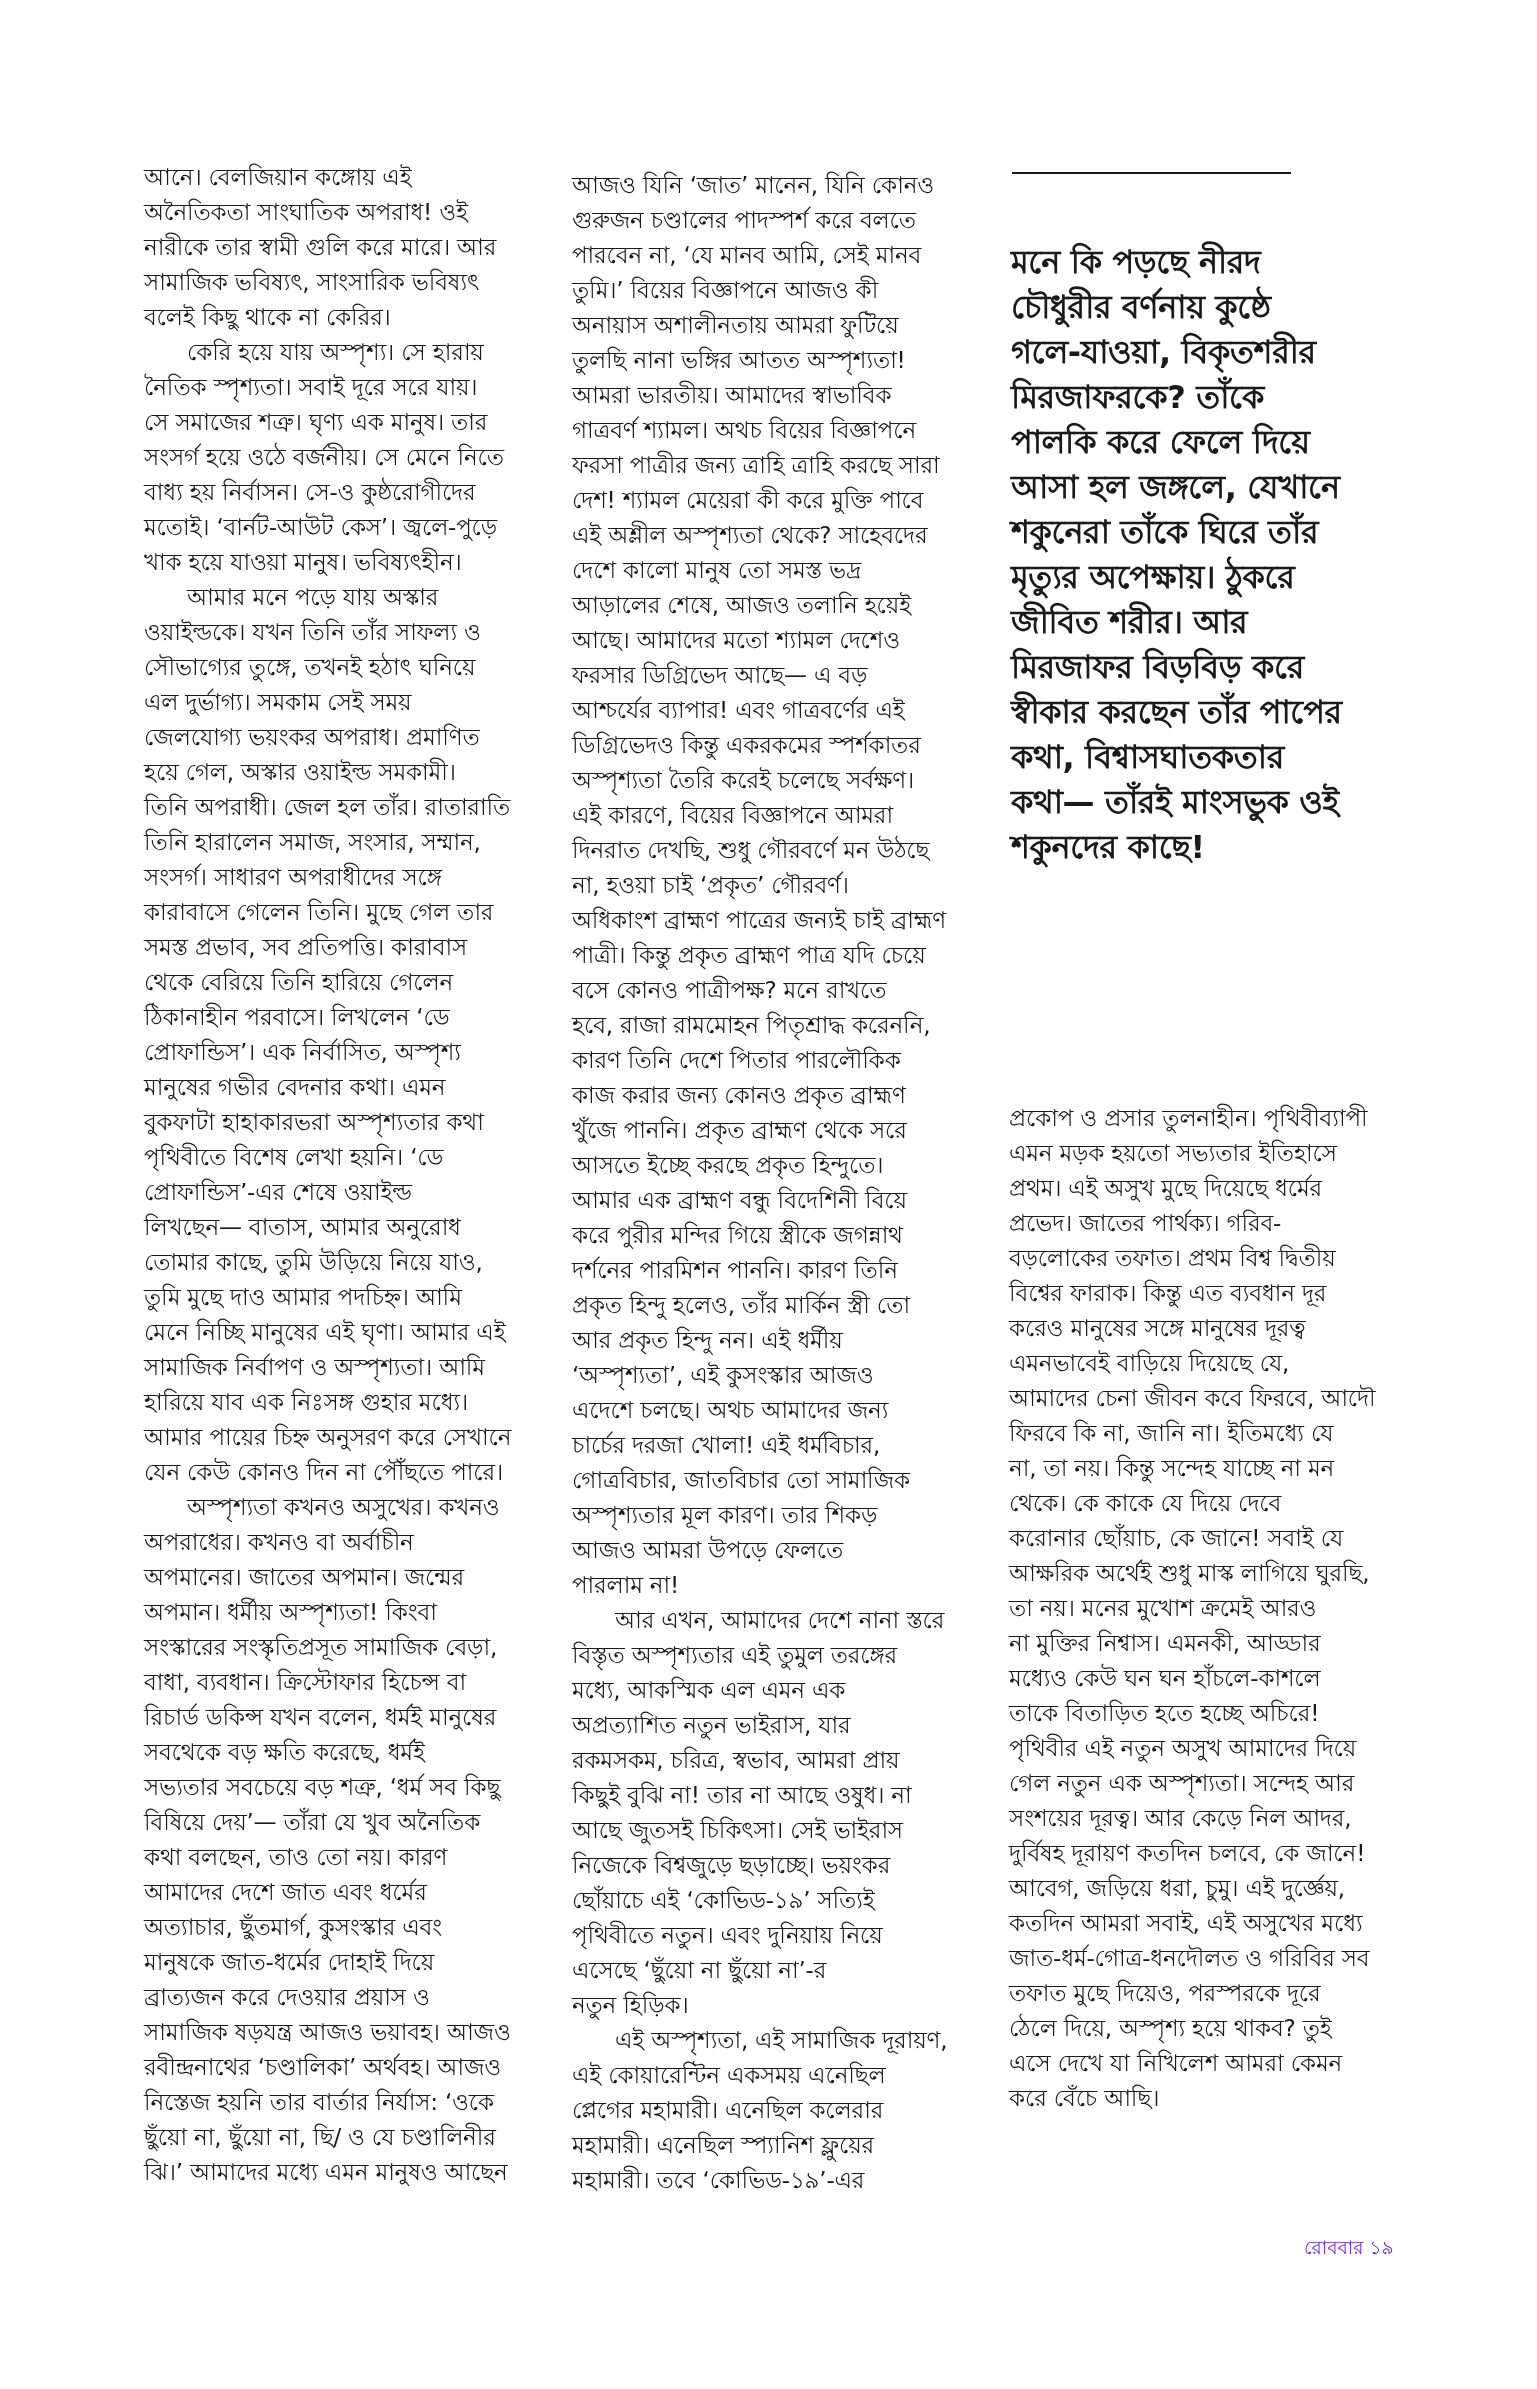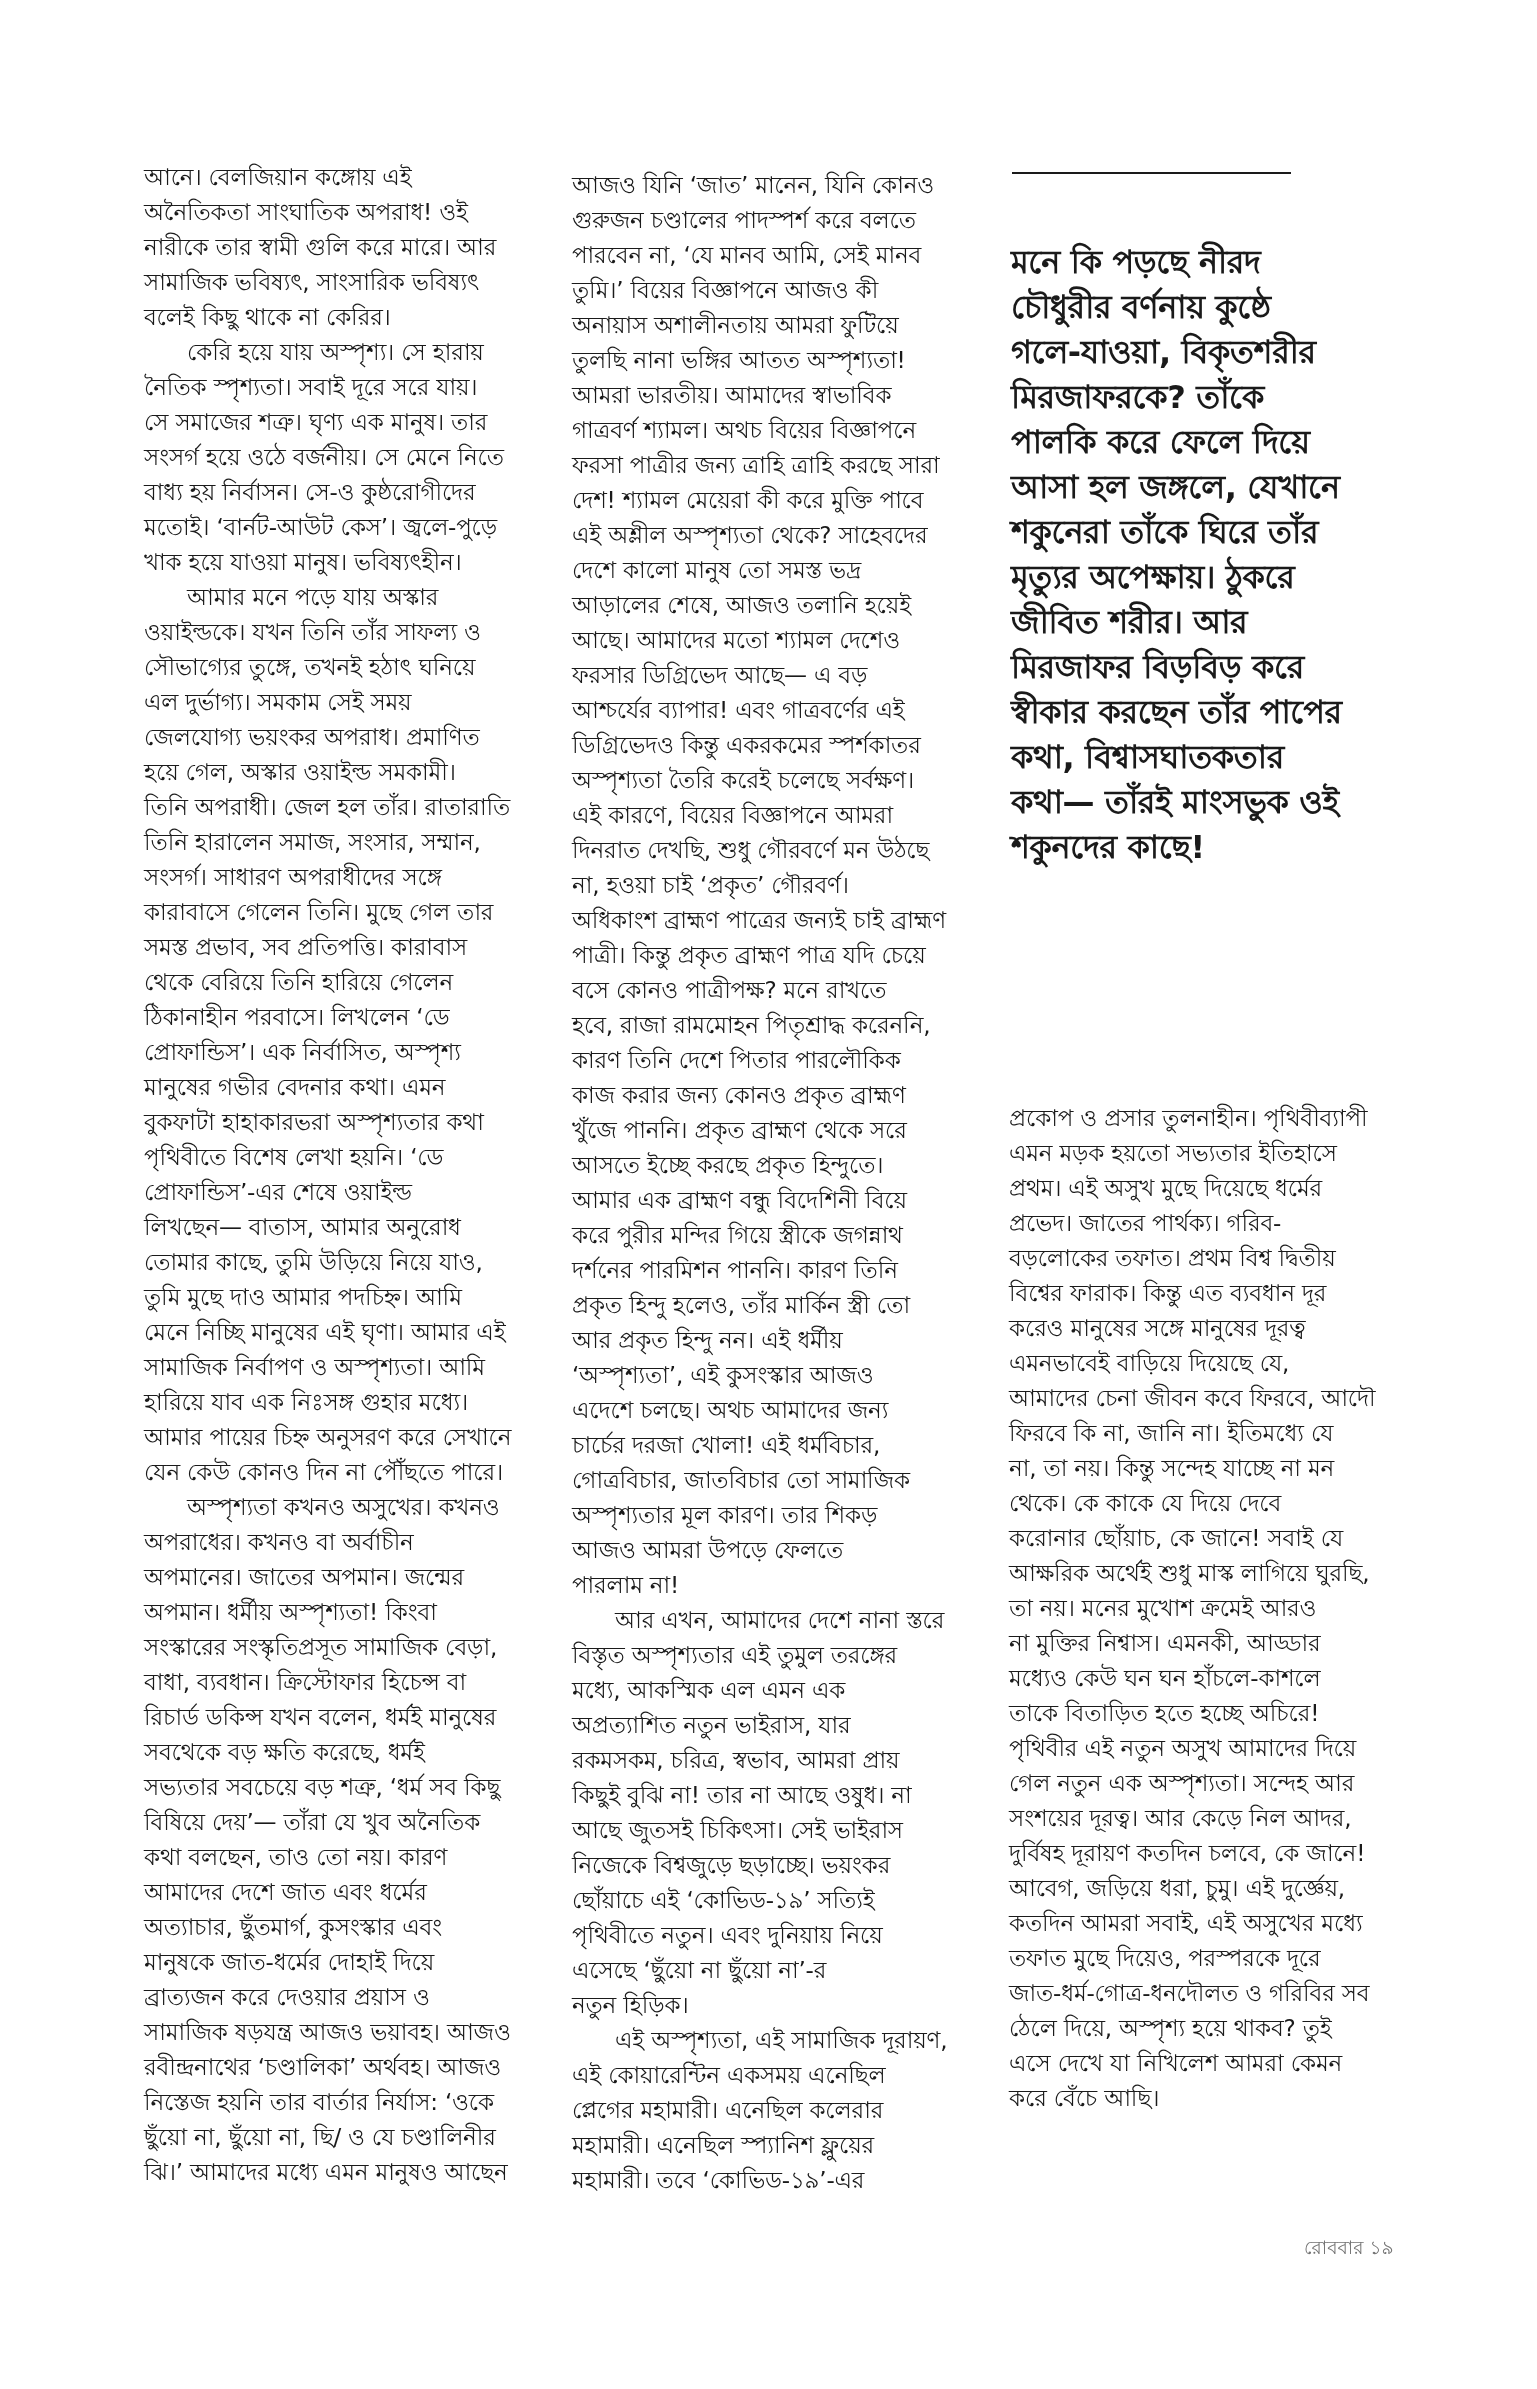--- a/index.html
+++ b/index.html
@@ -24,21 +24,21 @@
       background: #1a1a1a;
     }
     #pullquote {
       position: absolute; left: 1011px; top: 240px; width: 481px;
       font-size: 32px; line-height: 45px; font-weight: bold;
       letter-spacing: -0.4px;
     }
     #pullquote .line { display: block; white-space: nowrap; height: 45px; }
     #footer {
       position: absolute; left: 1304px; top: 2234px;
-      font-size: 18.6px; color: #737373;
+      font-size: 18.6px; color: #6d28d9;
     }
   </style>
 </head>
 <body>
 
 <div id="col-left" class="col">
     <span class="line">আনে। বেলজিয়ান কঙ্গোয় এই</span>
     <span class="line">অনৈতিকতা সাংঘাতিক অপরাধ! ওই</span>
     <span class="line">নারীকে তার স্বামী গুলি করে মারে। আর</span>
     <span class="line">সামাজিক ভবিষ্যৎ, সাংসারিক ভবিষ্যৎ</span>
@@ -194,22 +194,22 @@
     <span class="line">তা নয়। মনের মুখোশ ক্রমেই আরও</span>
     <span class="line">না মুক্তির নিশ্বাস। এমনকী, আড্ডার</span>
     <span class="line">মধ্যেও কেউ ঘন ঘন হাঁচলে-কাশলে</span>
     <span class="line">তাকে বিতাড়িত হতে হচ্ছে অচিরে!</span>
     <span class="line">পৃথিবীর এই নতুন অসুখ আমাদের দিয়ে</span>
     <span class="line">গেল নতুন এক অস্পৃশ্যতা। সন্দেহ আর</span>
     <span class="line">সংশয়ের দূরত্ব। আর কেড়ে নিল আদর,</span>
     <span class="line">দুর্বিষহ দূরায়ণ কতদিন চলবে, কে জানে!</span>
     <span class="line">আবেগ, জড়িয়ে ধরা, চুমু। এই দুর্জ্ঞেয়,</span>
     <span class="line">কতদিন আমরা সবাই, এই অসুখের মধ্যে</span>
+    <span class="line">জাত-ধর্ম-গোত্র-ধনদৌলত ও গরিবির সব</span>
     <span class="line">তফাত মুছে দিয়েও, পরস্পরকে দূরে</span>
-    <span class="line">জাত-ধর্ম-গোত্র-ধনদৌলত ও গরিবির সব</span>
     <span class="line">ঠেলে দিয়ে, অস্পৃশ্য হয়ে থাকব? তুই</span>
     <span class="line">এসে দেখে যা নিখিলেশ আমরা কেমন</span>
     <span class="line">করে বেঁচে আছি।</span>
   </div>
 
 <div id="footer">
   <span>রোববার</span>
   <span>১৯</span>
 </div>
 

